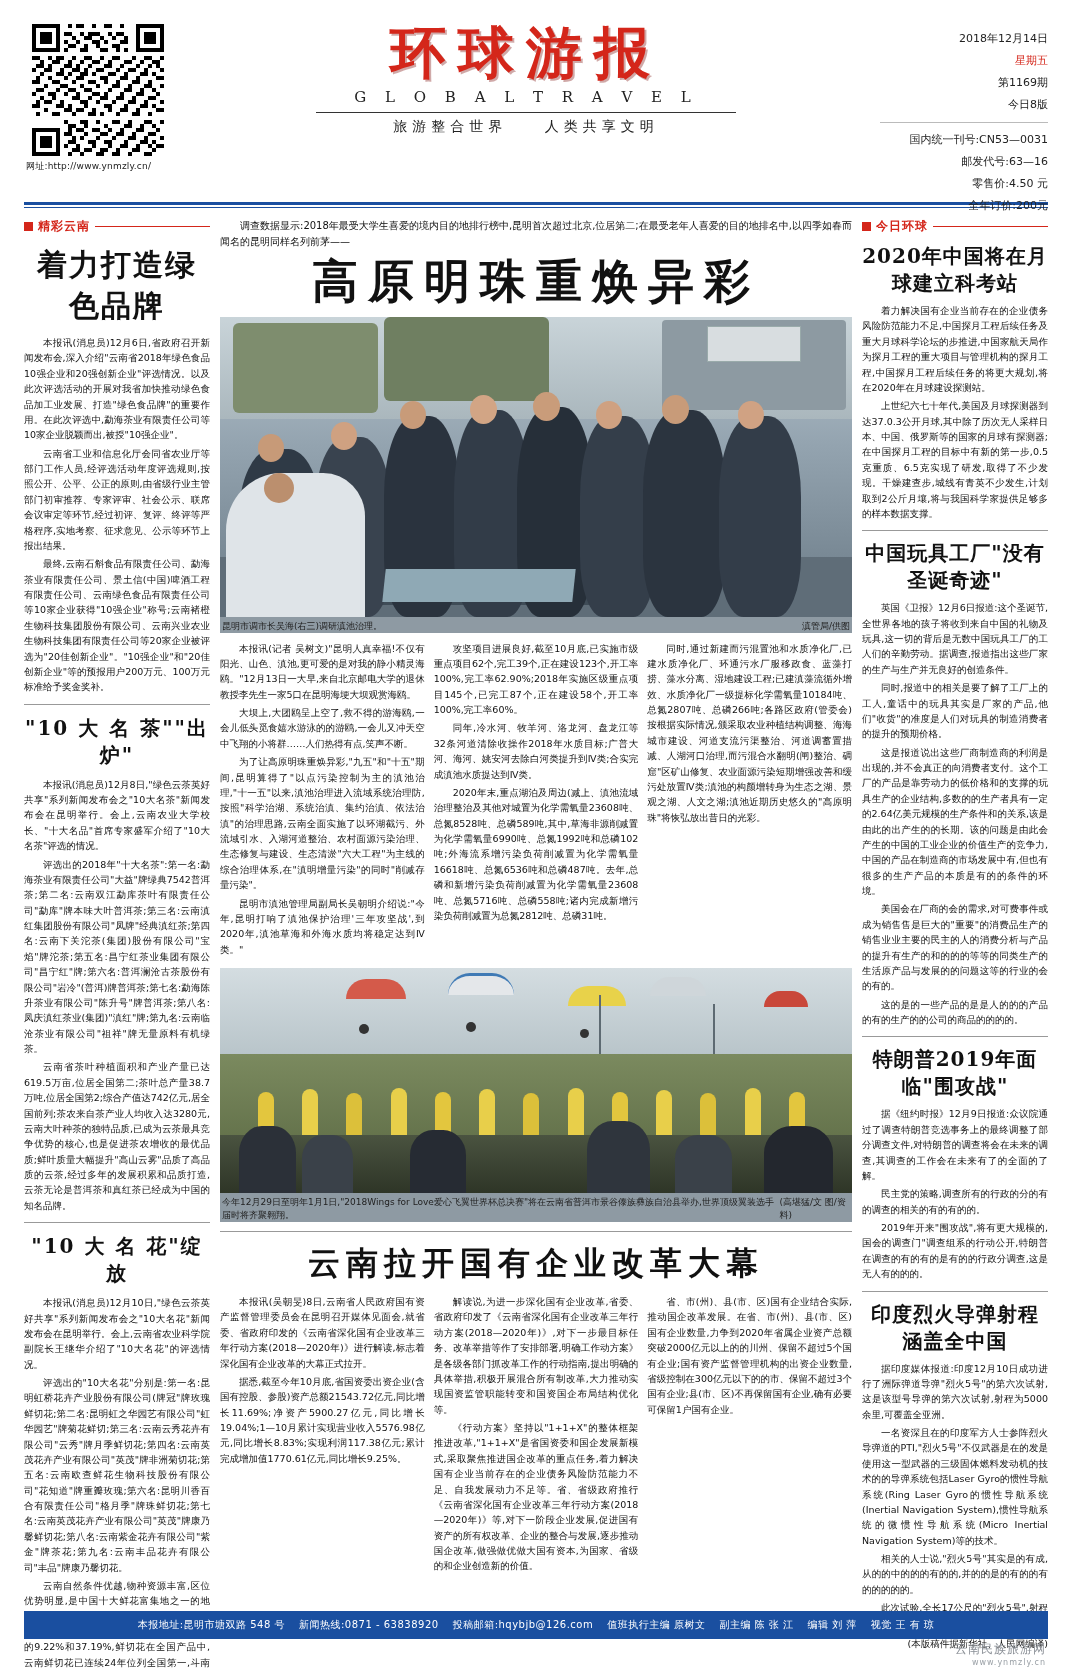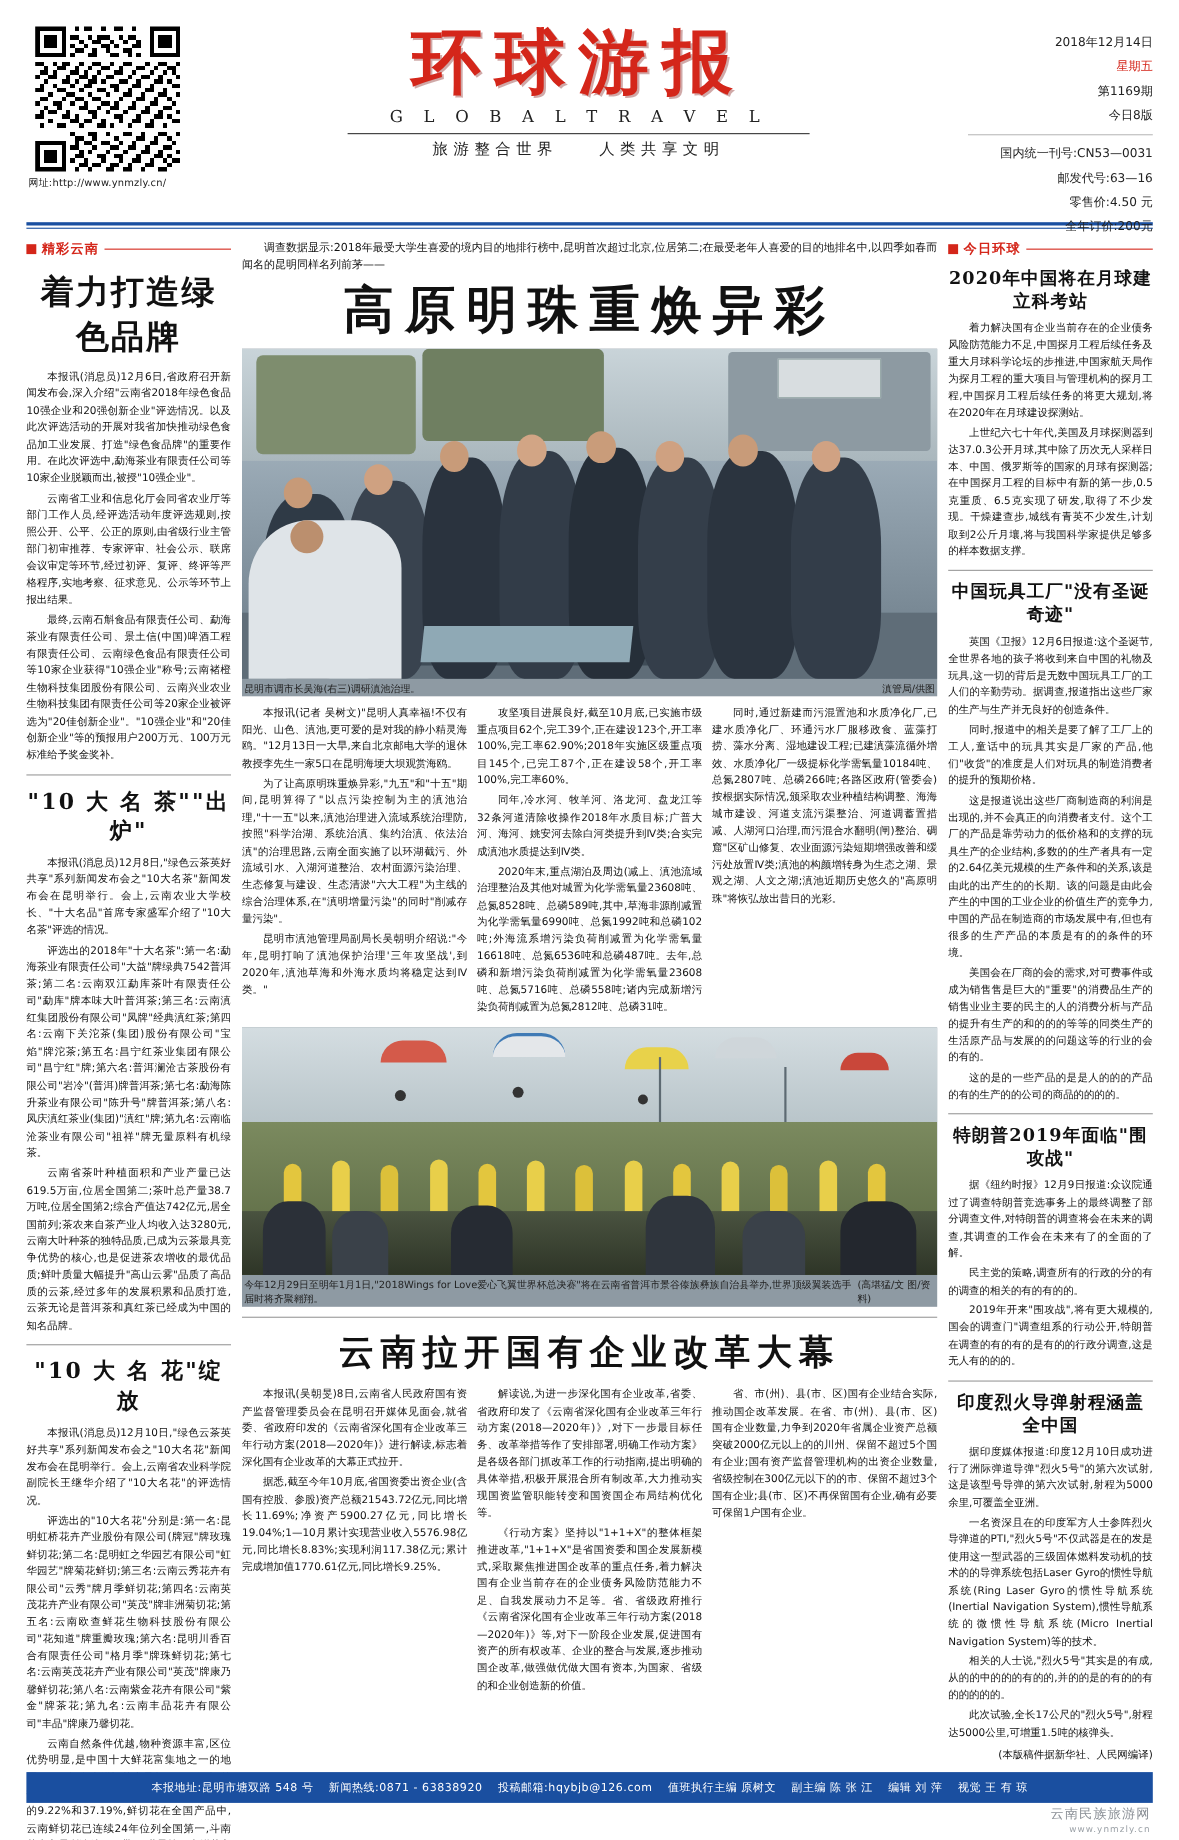--- a/index.html
+++ b/index.html
@@ -17,21 +17,21 @@
   
   .masthead { display:flex; align-items:flex-start; padding:18px 0 6px 0; height:200px; }
   .qr-block { width:160px; flex:0 0 160px; padding-top:6px; }
   .qr { width:132px; height:132px; margin-left:8px; position:relative; background:#fff; }
   .qr svg { display:block; }
   .qr-url { font-size:9px; color:#222; margin-top:4px; margin-left:2px; letter-spacing:.2px; }
 
   .title-block { flex:1; text-align:center; padding-top:4px; }
   .paper-title {
     font-family:"DejaVu Serif","Liberation Serif",serif;
-    font-size:64px; font-weight:bold; color:#d4261a;
+    font-size:56px; font-weight:bold; color:#d4261a;
     letter-spacing:12px; line-height:1.08;
     text-shadow:2px 2px 0 rgba(120,10,5,.35);
   }
   .paper-title-en { font-size:15px; letter-spacing:7px; color:#222; margin-top:6px; font-family:"DejaVu Serif","Liberation Serif",serif; }
   .title-rule { width:420px; height:1px; background:#333; margin:6px auto 5px auto; }
   .paper-slogan { font-size:14px; letter-spacing:5px; color:#222; }
   .paper-slogan span { margin:0 14px; }
 
   .issue-block { width:180px; flex:0 0 180px; text-align:right; padding-top:10px; font-size:11px; line-height:2.0; color:#222; }
   .issue-block .red { color:#d4261a; }
@@ -87,21 +87,21 @@
     font-size:32px; font-weight:bold; text-align:center; letter-spacing:6px;
     margin:10px 0 8px 0; color:#111;
   }
 
   
   .right-head {
     font-family:"DejaVu Serif","Liberation Serif",serif;
     font-size:15px; font-weight:bold; text-align:center; letter-spacing:1px;
     margin:8px 0 6px 0; color:#111;
   }
-  .right-head.lg { font-size:16px; }
+  .right-head.lg { font-size:20px; }
 
   
   .footer {
     position:absolute; left:24px; right:24px; bottom:34px;
     background:#1a4fa0; color:#fff; font-size:10px;
     padding:7px 12px; display:flex; flex-wrap:wrap; gap:14px; justify-content:center;
     letter-spacing:.5px;
   }
   .footer span { white-space:nowrap; }
   .footer-mark {
@@ -459,20 +459,21 @@
         </div>
         <div class="cap">
           <span>昆明市调市长吴海(右三)调研滇池治理。</span>
           <span>滇管局/供图</span>
         </div>
       </div>
 
       <div class="mid-cols">
         <div class="c ptext">
           <p>本报讯(记者 吴树文)"昆明人真幸福!不仅有阳光、山色、滇池,更可爱的是对我的静小精灵海鸥。"12月13日一大早,来自北京邮电大学的退休教授李先生一家5口在昆明海埂大坝观赏海鸥。</p>
+          <p>大坝上,大团鸥呈上空了,救不得的游海鸥,一会儿低头觅食嬉水游泳的的游鸥,一会儿又冲天空中飞翔的小将群……人们热得有点,笑声不断。</p>
           <p>为了让高原明珠重焕异彩,"九五"和"十五"期间,昆明算得了"以点污染控制为主的滇池治理,"十一五"以来,滇池治理进入流域系统治理防,按照"科学治湖、系统治滇、集约治滇、依法治滇"的治理思路,云南全面实施了以环湖截污、外流域引水、入湖河道整治、农村面源污染治理、生态修复与建设、生态清淤"六大工程"为主线的综合治理体系,在"滇明增量污染"的同时"削减存量污染"。</p>
           <p>昆明市滇池管理局副局长吴朝明介绍说:"今年,昆明打响了滇池保护治理'三年攻坚战',到2020年,滇池草海和外海水质均将稳定达到Ⅳ类。"</p>
         </div>
         <div class="c ptext">
           <p>攻坚项目进展良好,截至10月底,已实施市级重点项目62个,完工39个,正在建设123个,开工率100%,完工率62.90%;2018年实施区级重点项目145个,已完工87个,正在建设58个,开工率100%,完工率60%。</p>
           <p>同年,冷水河、牧羊河、洛龙河、盘龙江等32条河道清除收操作2018年水质目标;广普大河、海河、姚安河去除白河类提升到Ⅳ类;合实完成滇池水质提达到Ⅳ类。</p>
           <p>2020年末,重点湖泊及周边(减上、滇池流域治理整治及其他对城置为化学需氧量23608吨、总氮8528吨、总磷589吨,其中,草海非源削减置为化学需氧量6990吨、总氮1992吨和总磷102吨;外海流系增污染负荷削减置为化学需氧量16618吨、总氮6536吨和总磷487吨。去年,总磷和新增污染负荷削减置为化学需氧量23608吨、总氮5716吨、总磷558吨;诸内完成新增污染负荷削减置为总氮2812吨、总磷31吨。</p>
         </div>
         <div class="c ptext">
           <p>同时,通过新建而污混置池和水质净化厂,已建水质净化厂、环通污水厂服移政食、蓝藻打捞、藻水分离、湿地建设工程;已建滇藻流循外增效、水质净化厂一级提标化学需氧量10184吨、总氮2807吨、总磷266吨;各路区政府(管委会)按根据实际情况,颁采取农业种植结构调整、海海城市建设、河道支流污渠整治、河道调蓄置措减、人湖河口治理,而污混合水翻明(闸)整治、碉窟"区矿山修复、农业面源污染短期增强改善和缓污处放置Ⅳ类;滇池的构颜增转身为生态之湖、景观之湖、人文之湖;滇池近期历史悠久的"高原明珠"将恢弘放出昔日的光彩。</p>

